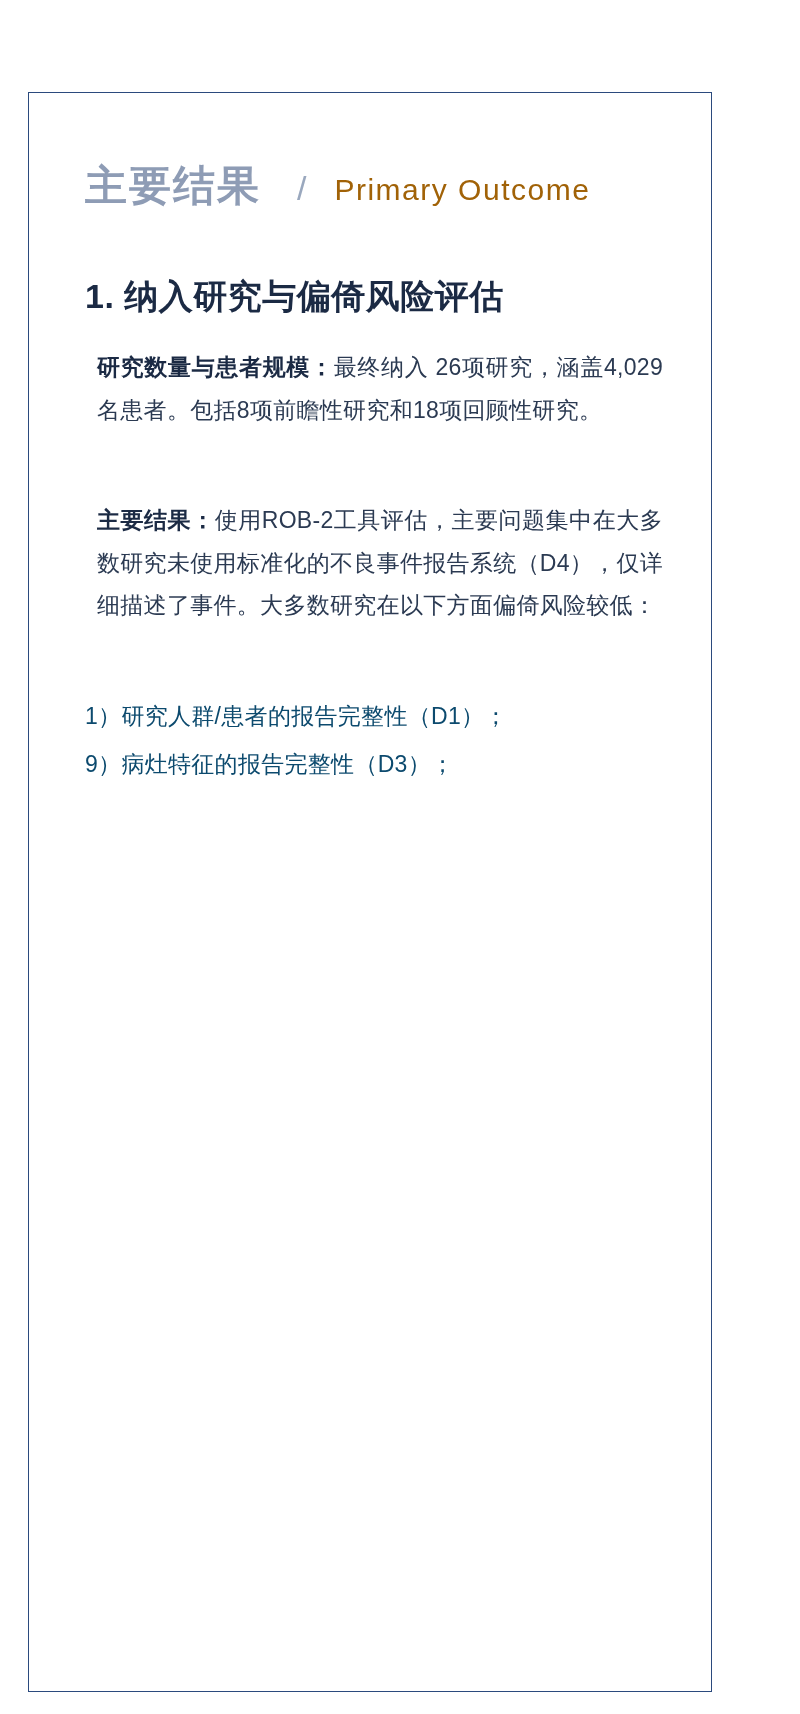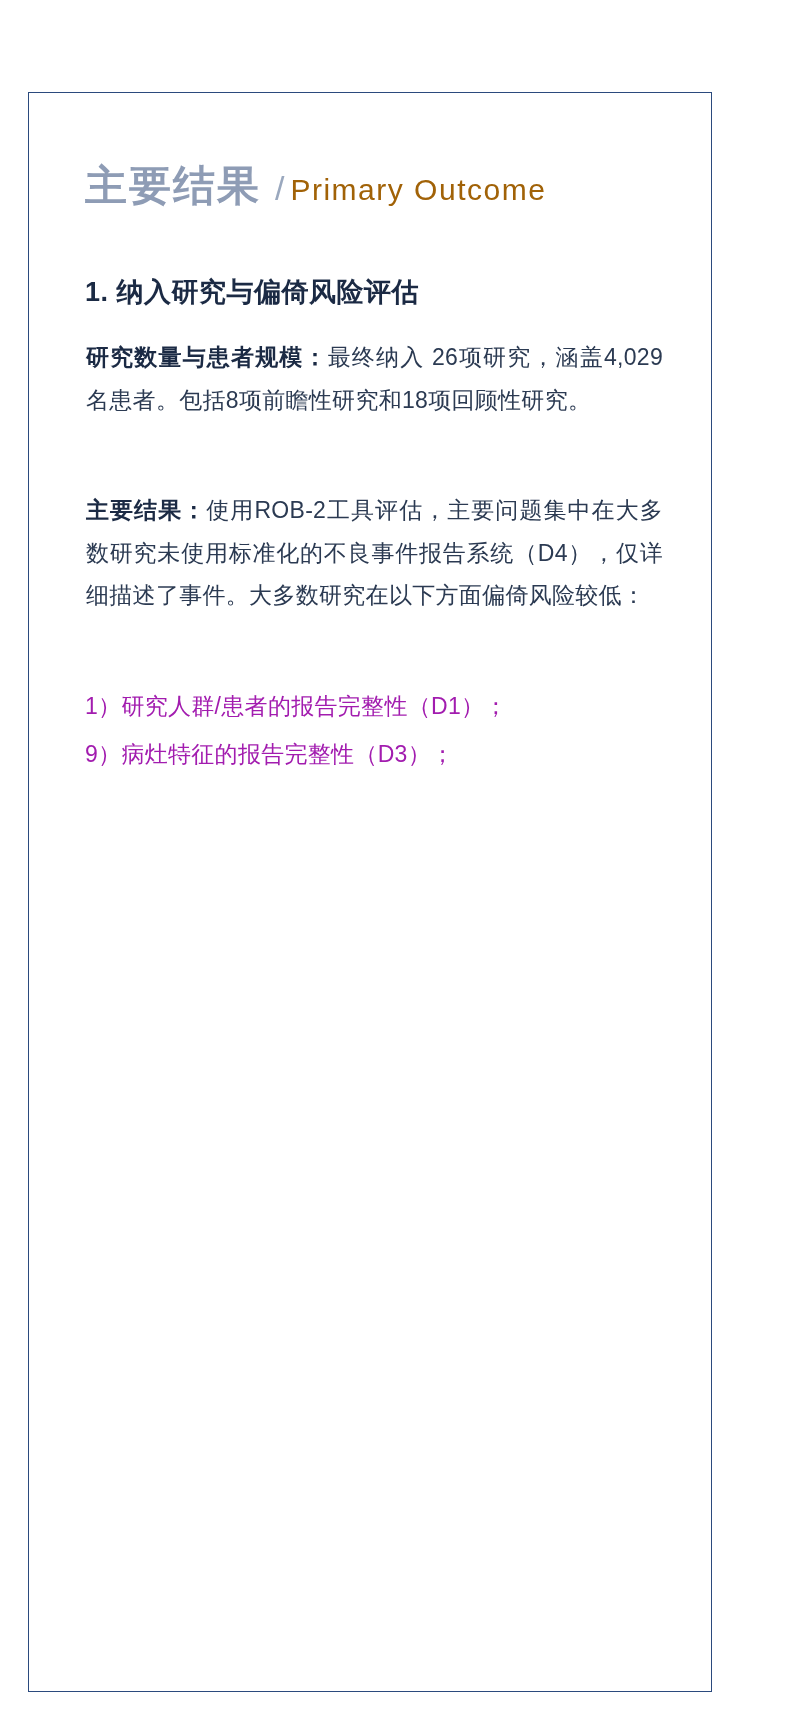--- a/index.html
+++ b/index.html
@@ -25,21 +25,21 @@
     box-sizing: border-box;
     background: #ffffff;
   }
   .inner {
     padding: 72px 48px 0 56px;
   }
   
   .header {
     display: flex;
     align-items: baseline;
-    gap: 6px;
+    gap: 28px;
     margin-bottom: 66px;
   }
   .header-cn {
     font-size: 42px;
     font-weight: bold;
     color: #8e9cb5;
     letter-spacing: 2px;
     line-height: 1;
   }
   .header-slash {
@@ -49,50 +49,50 @@
     padding-left: 8px;
   }
   .header-en {
     font-size: 30px;
     color: #a16207;
     font-weight: 400;
     letter-spacing: 1.5px;
   }
   
   .section-title {
-    font-size: 27px;
+    font-size: 34px;
     font-weight: bold;
     color: #1b2a44;
     letter-spacing: 0.5px;
     margin-bottom: 26px;
   }
   p.para {
     font-size: 23px;
     line-height: 1.85;
     color: #2b3a52;
-    margin: 0 0 34px 1px;
+    margin: 0 0 34px 12px;
     letter-spacing: 0.3px;
     text-align: justify;
   }
   p.para.tight {
     margin-bottom: 0;
   }
   .lead {
     font-weight: bold;
     color: #1b2a44;
   }
   ul.numlist {
     list-style: none;
     margin: 0 0 0 0;
     padding: 0;
   }
   ul.numlist li {
     font-size: 23px;
     line-height: 1.85;
-    color: #a21caf;
+    color: #0c4a6e;
     letter-spacing: 0.3px;
     margin-bottom: 6px;
   }
   .spacer-lg { height: 44px; }
   .spacer-md { height: 34px; }
 </style>
 </head>
 <body>
 
 <div class="page">

